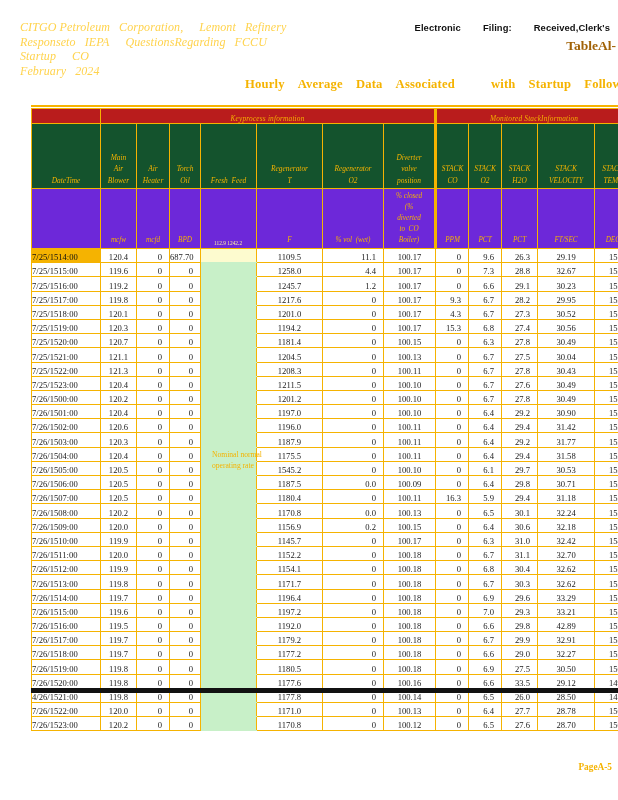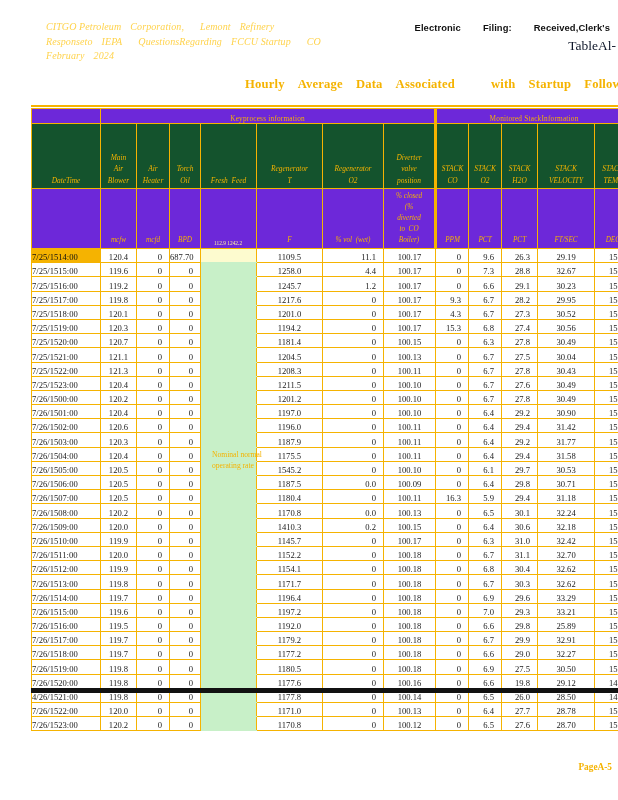--- a/index.html
+++ b/index.html
@@ -15,26 +15,26 @@
   #page {
     position: relative;
     width: 618px;
     height: 800px;
     background: #ffffff;
   }
 
   
   .doc-header {
     position: absolute;
-    left: 46px;
+    left: 20px;
     top: 20px;
     width: 300px;
     font-family: "Liberation Serif", serif;
     font-style: italic;
-    font-size: 10px;
+    font-size: 12px;
     line-height: 14.5px;
     color: #ffd34d;
     letter-spacing: 0.1px;
   }
   .doc-header .hl { margin-right: 9px; }
   .doc-header .hl-wide { margin-right: 16px; }
 
   .efiling-stamp {
     position: absolute;
     right: 8px;
@@ -48,22 +48,22 @@
   }
   .efiling-stamp span { margin-left: 22px; }
   .efiling-stamp span:first-child { margin-left: 0; padding-left: 10px; }
 
   .table-label {
     position: absolute;
     right: 2px;
     top: 38px;
     font-family: "Liberation Serif", serif;
     font-size: 13.5px;
-    font-weight: normal;
-    color: #0f172a;
+    font-weight: bold;
+    color: #a16207;
     white-space: nowrap;
   }
 
   .doc-title {
     position: absolute;
     left: 245px;
     top: 77px;
     width: 378px;
     font-family: "Liberation Serif", serif;
     font-size: 12.6px;
@@ -114,23 +114,24 @@
   col.c-div      { width: 52px; }
   col.c-sco      { width: 33px; }
   col.c-so2      { width: 33px; }
   col.c-sh2o     { width: 36px; }
   col.c-svel     { width: 57px; }
   col.c-stemp    { width: 37px; }
 
   .grp-row td {
     height: 14px;
     text-align: center;
+    font-style: italic;
     font-size: 7.3px;
     color: #f5b301;
-    background: #6d28d9;
+    background: #b91c1c;
     letter-spacing: 0.2px;
   }
 
   .hdr-name {
     height: 62px;
     text-align: center;
     font-style: italic;
     font-size: 7.4px;
     color: #f5b301;
     background: #14532d;
@@ -576,21 +577,21 @@
           <td class="num-r">30.1</td>
           <td class="num-c">32.24</td>
           <td class="num-r">153.</td>
         </tr>
         <tr>
           <td class="dt">7/26/1509:00</td>
           <td class="num-c">120.0</td>
           <td class="num-r">0</td>
           <td class="num-r">0</td>
           <td class="feed-cell"></td>
-          <td class="num-c">1410.3</td>
+          <td class="num-c">1156.9</td>
           <td class="num-r">0.2</td>
           <td class="num-c">100.15</td>
           <td class="num-r">0</td>
           <td class="num-r">6.4</td>
           <td class="num-r">30.6</td>
           <td class="num-c">32.18</td>
           <td class="num-r">153.</td>
         </tr>
         <tr>
           <td class="dt">7/26/1510:00</td>
@@ -687,21 +688,21 @@
           <td class="num-c">119.5</td>
           <td class="num-r">0</td>
           <td class="num-r">0</td>
           <td class="feed-cell"></td>
           <td class="num-c">1192.0</td>
           <td class="num-r">0</td>
           <td class="num-c">100.18</td>
           <td class="num-r">0</td>
           <td class="num-r">6.6</td>
           <td class="num-r">29.8</td>
-          <td class="num-c">25.89</td>
+          <td class="num-c">42.89</td>
           <td class="num-r">153.</td>
         </tr>
         <tr>
           <td class="dt">7/26/1517:00</td>
           <td class="num-c">119.7</td>
           <td class="num-r">0</td>
           <td class="num-r">0</td>
           <td class="feed-cell"></td>
           <td class="num-c">1179.2</td>
           <td class="num-r">0</td>
@@ -746,21 +747,21 @@
           <td class="dt">7/26/1520:00</td>
           <td class="num-c">119.8</td>
           <td class="num-r">0</td>
           <td class="num-r">0</td>
           <td class="feed-cell"></td>
           <td class="num-c">1177.6</td>
           <td class="num-r">0</td>
           <td class="num-c">100.16</td>
           <td class="num-r">0</td>
           <td class="num-r">6.6</td>
-          <td class="num-r">19.8</td>
+          <td class="num-r">33.5</td>
           <td class="num-c">29.12</td>
           <td class="num-r">149.</td>
         </tr>
         <tr>
           <td class="dt">4/26/1521:00</td>
           <td class="num-c">119.8</td>
           <td class="num-r">0</td>
           <td class="num-r">0</td>
           <td class="feed-cell"></td>
           <td class="num-c">1177.8</td>

